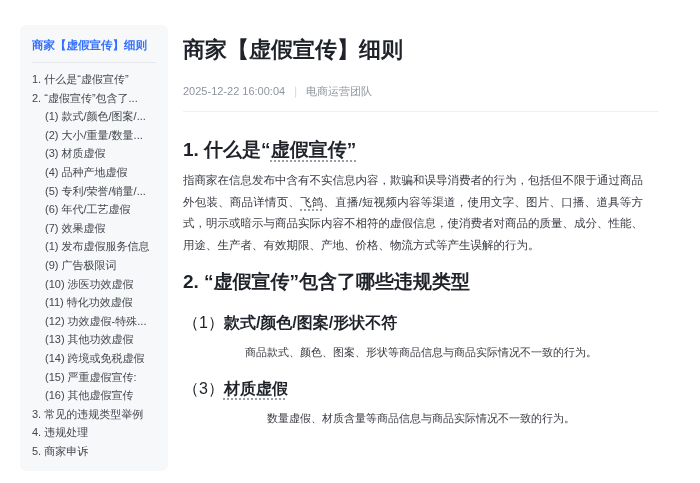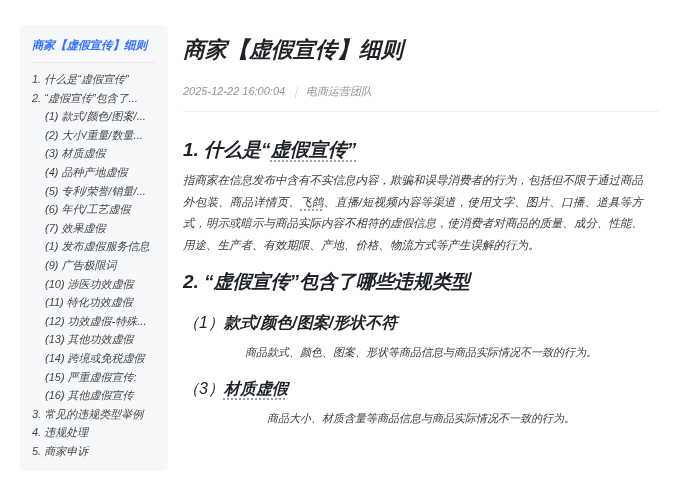--- a/index.html
+++ b/index.html
@@ -1,15 +1,15 @@
 <!DOCTYPE html>
 <html><head>
 <meta charset="utf-8">
 <style>
-  * { box-sizing: border-box; font-style: italic; }
+  * { box-sizing: border-box; }
   html,body { margin:0; padding:0; }
   body {
     width:700px; height:483px; position:relative; overflow:hidden;
     background:#ffffff;
     font-family:"Liberation Sans","DejaVu Sans",sans-serif;
     color:#1f2329;
   }
   
   .sidebar {
     position:absolute; left:20px; top:25px; width:148px; height:446px;
@@ -92,15 +92,15 @@
   <h2 class="sec second">2. “虚假宣传”包含了哪些违规类型</h2>
 
   <div class="sub">
     <h3><span class="num">（1）</span><span class="t">款式/颜色/图案/形状不符</span></h3>
     <p>商品款式、颜色、图案、形状等商品信息与商品实际情况不一致的行为。</p>
   </div>
 
 
   <div class="sub">
     <h3><span class="num">（3）</span><span class="t dotted">材质虚假</span></h3>
-    <p>商品大小、材质含量等商品信息与商品实际情况不一致的行为。</p>
+    <p>数量虚假、材质含量等商品信息与商品实际情况不一致的行为。</p>
   </div>
 </main>
 
 </body></html>

